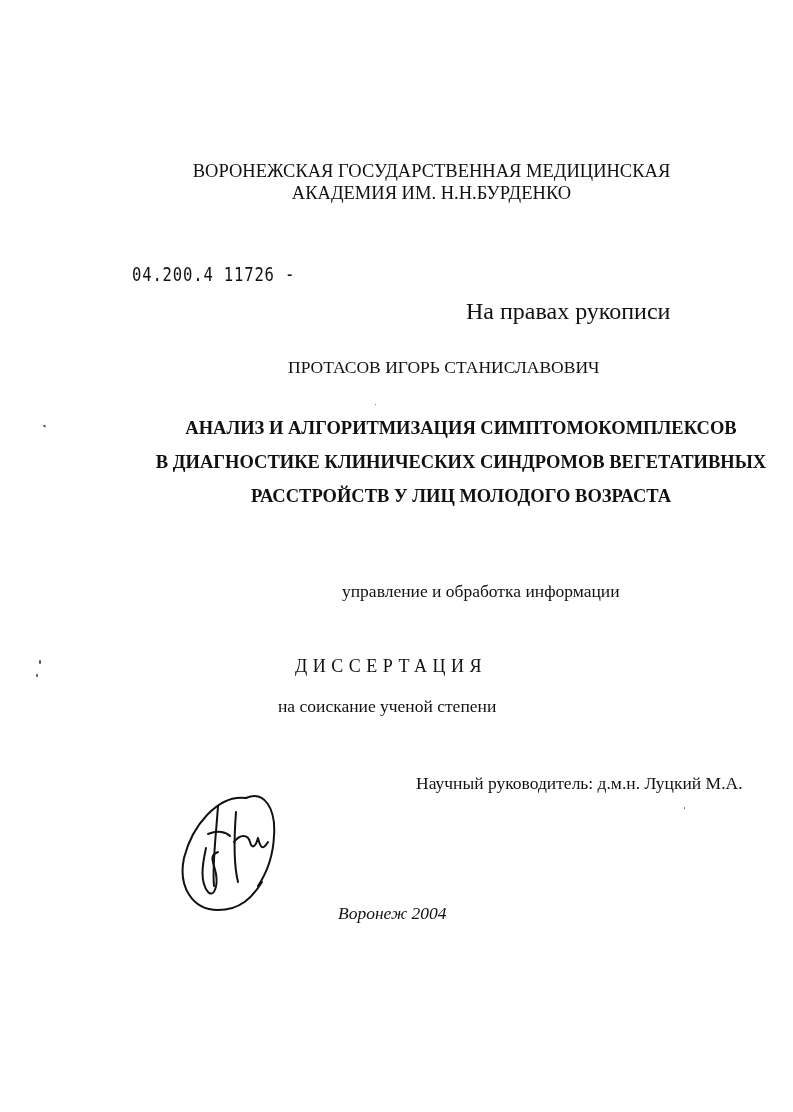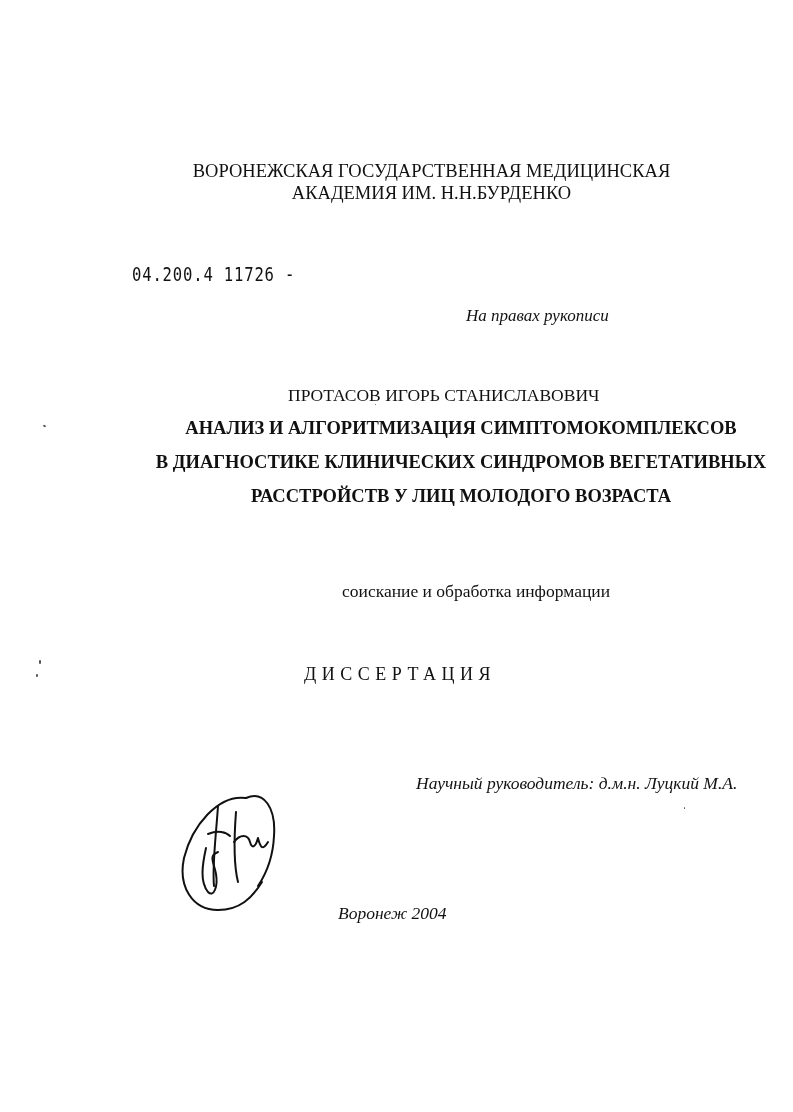--- a/index.html
+++ b/index.html
@@ -4,27 +4,27 @@
 <style>
   html, body { margin: 0; padding: 0; background: #ffffff; }
   body {
     width: 793px; height: 1112px; position: relative; overflow: hidden;
     font-family: "Liberation Serif", "DejaVu Serif", serif;
     color: #111111;
   }
   .abs { position: absolute; white-space: nowrap; }
   .inst { left: 0; width: 863px; text-align: center; font-size: 18.5px; line-height: 22px; top: 160px; }
   .stamp { left: 132px; top: 263px; font-family: "DejaVu Sans Mono", "Liberation Mono", monospace; font-size: 19px; letter-spacing: 1px; transform: scaleX(0.82); transform-origin: left top; }
-  .rights { left: 466px; top: 306px; font-size: 17px; font-style: italic; }
-  .author { left: 288px; top: 357px; font-size: 17.5px; margin-top: 28px; }
+  .rights { left: 466px; top: 298px; font-size: 24px; }
+  .author { left: 288px; top: 357px; font-size: 17.5px; }
   .title { left: 0; width: 922px; text-align: center; top: 411px; font-weight: bold; font-size: 18.5px; line-height: 34px; }
   .spec { left: 342px; top: 580px; font-size: 17.5px; line-height: 23px; }
-  .diss { left: 304px; top: 656px; font-size: 18px; letter-spacing: 5.5px; margin-top: 8px; }
+  .diss { left: 295px; top: 656px; font-size: 18px; letter-spacing: 5.5px; }
   .degree { left: 278px; top: 695px; font-size: 17.5px; line-height: 22px; }
-  .advisor { left: 416px; top: 773px; font-size: 17.5px; font-style: italic; }
+  .advisor { left: 416px; top: 773px; font-size: 17.5px; }
   .city { left: 338px; top: 903px; font-size: 17.5px; font-style: italic; }
   .sig { left: 178px; top: 786px; width: 110px; height: 130px; }
   .speck { position: absolute; background: #555; border-radius: 1px; }
 </style>
 </head>
 <body>
 
 <div>
 
   <div class="abs inst">
@@ -38,26 +38,27 @@
 
   <div class="abs author">ПРОТАСОВ ИГОРЬ СТАНИСЛАВОВИЧ</div>
 
   <div class="abs title">
     <div>АНАЛИЗ И АЛГОРИТМИЗАЦИЯ СИМПТОМОКОМПЛЕКСОВ</div>
     <div>В ДИАГНОСТИКЕ КЛИНИЧЕСКИХ СИНДРОМОВ ВЕГЕТАТИВНЫХ</div>
     <div>РАССТРОЙСТВ У ЛИЦ МОЛОДОГО ВОЗРАСТА</div>
   </div>
 
   <div class="abs spec">
-    <div>соискание и обработка информации</div>
+    <div>управление и обработка информации</div>
   </div>
 
   <div class="abs diss">ДИССЕРТАЦИЯ</div>
 
   <div class="abs degree">
+    <div>на соискание ученой степени</div>
   </div>
 
   <div class="abs advisor">Научный руководитель: д.м.н. Луцкий М.А.</div>
 
   <div class="abs sig">
     <svg width="110" height="130" viewBox="0 0 110 130" fill="none" stroke="#111" stroke-width="2" stroke-linecap="round" stroke-linejoin="round">
       <path d="M68 12 C40 8, 14 40, 6 72 C0 100, 14 124, 40 124 C62 124, 74 112, 84 96"></path>
       <path d="M68 12 C86 4, 98 22, 96 50 C95 72, 88 88, 80 100"></path>
       <path d="M28 62 C24 80, 22 96, 30 106 C36 112, 40 100, 38 88 C36 76, 30 70, 40 66"></path>
       <path d="M40 20 C38 50, 34 80, 36 100"></path>

